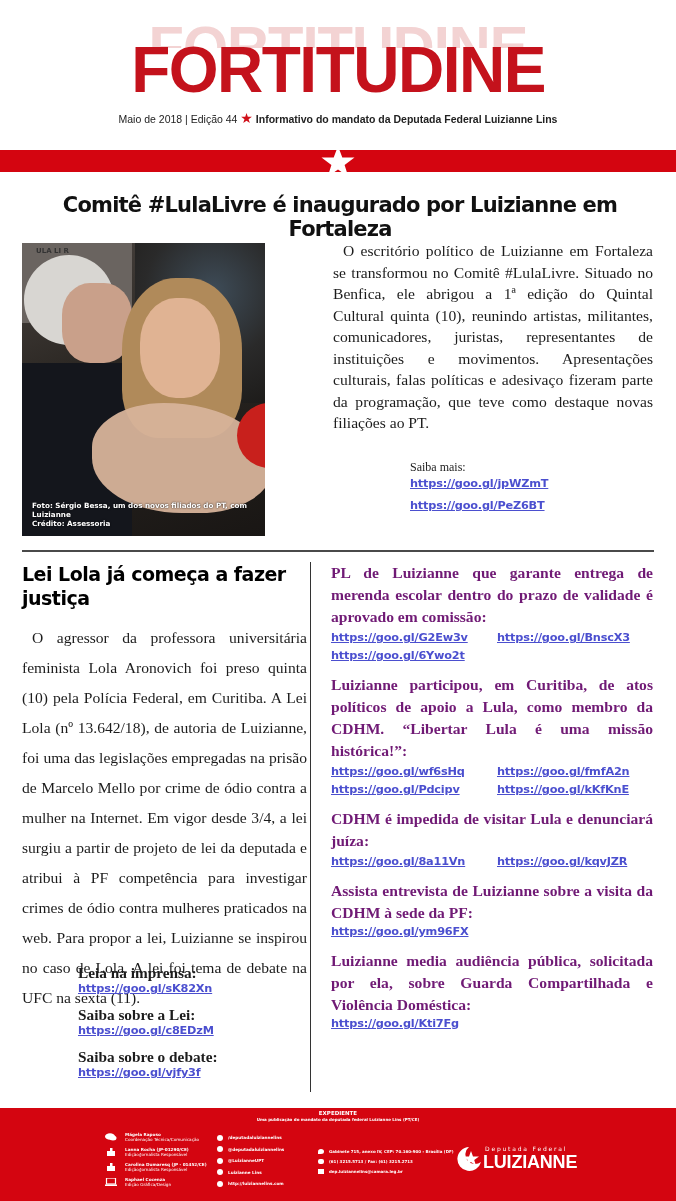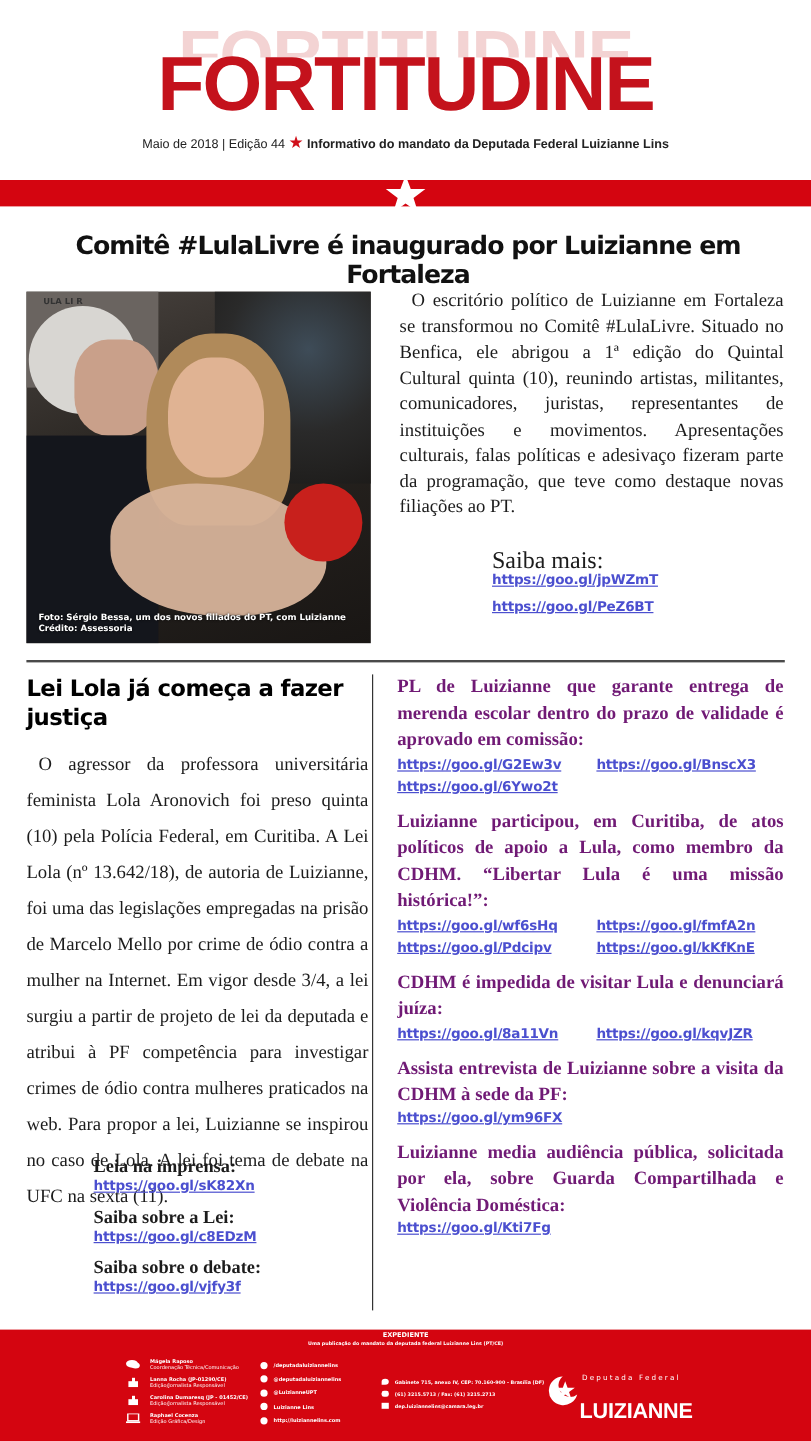--- a/index.html
+++ b/index.html
@@ -20,41 +20,41 @@
   .subline .star { color: #d0101a; font-size: 14px; }
 
   .red-band { position: absolute; left: 0; top: 150px; width: 676px; height: 22px; background: #d40510; }
   .band-star { position: absolute; left: 320px; top: 144px; width: 36px; height: 36px; }
 
   
   .headline { position: absolute; left: 20px; top: 193px; width: 640px; text-align: center;
     font-family: "DejaVu Sans", sans-serif; font-weight: 700; font-size: 21px; letter-spacing: -0.8px; color: #111; }
 
   
-  .photo { position: absolute; left: 22px; top: 243px; width: 287px; height: 293px; overflow: hidden;
+  .photo { position: absolute; left: 22px; top: 243px; width: 243px; height: 293px; overflow: hidden;
     background: linear-gradient(160deg, #4a4440 0%, #2a2622 40%, #191614 100%); padding-left: 20px; }
   .photo .wall { position: absolute; left: 0; top: 0; width: 110px; height: 80px; background: #6a6460; }
   .photo .crowd { position: absolute; right: 0; top: 0; width: 130px; height: 160px;
     background: radial-gradient(circle at 60% 30%, #3e4c58 0%, #2a2a2a 50%, #1a1816 100%); }
   .photo .man-hair { position: absolute; left: 2px; top: 12px; width: 90px; height: 90px; border-radius: 50%; background: #d8d6d2; }
   .photo .man-face { position: absolute; left: 40px; top: 40px; width: 70px; height: 80px; border-radius: 40%; background: #c9a08a; }
   .photo .man-body { position: absolute; left: 0; top: 120px; width: 110px; height: 173px; background: #14161c; }
   .photo .woman-hair { position: absolute; left: 100px; top: 35px; width: 120px; height: 160px; border-radius: 45% 45% 30% 30%; background: #b08a5a; }
   .photo .woman-face { position: absolute; left: 118px; top: 55px; width: 80px; height: 100px; border-radius: 45%; background: #e0b393; }
   .photo .hand { position: absolute; left: 70px; top: 160px; width: 180px; height: 110px; border-radius: 40% 60% 40% 50%; background: #d7b39a; opacity: .95; }
   .photo .button-badge { position: absolute; left: 215px; top: 160px; width: 65px; height: 65px; border-radius: 50%; background: #c8201c; }
   .photo .caption { position: absolute; left: 10px; bottom: 8px; font-family: "DejaVu Sans", sans-serif; font-size: 7.2px; font-weight: 700; color: #fff; line-height: 9px; text-shadow: 0 0 2px #000; }
   .photo .wall-text { position: absolute; left: 14px; top: 4px; font-family: "DejaVu Sans", sans-serif; font-size: 7px; font-weight: 700; color: #333; }
 
   
   .lead-body { position: absolute; left: 333px; top: 240px; width: 320px;
     font-family: "Liberation Serif", serif; font-size: 15.6px; line-height: 21.5px; text-align: justify; color: #1c1c1c; hyphens: auto; }
   .lead-body p { text-indent: 10px; }
   .links-block { position: absolute; font-family: "Liberation Serif", serif; }
-  .links-label { font-family: "Liberation Serif", serif; font-size: 20px; color: #1c1c1c; line-height: 18px; }
+  .links-label { font-family: "Liberation Serif", serif; font-size: 12px; color: #1c1c1c; line-height: 18px; }
   .link { display: block; font-family: "DejaVu Sans", sans-serif; font-weight: 700; font-size: 11.3px; color: #4b4fcf; text-decoration: underline; letter-spacing: -0.2px; line-height: 16px; white-space: nowrap; }
   .link-row { display: flex; gap: 14px; margin-top: 4px; }
   .link-row .link { width: 152px; }
 
   .divider-h { position: absolute; left: 22px; top: 550px; width: 632px; height: 2px; background: #4a4a4a; }
   .divider-v { position: absolute; left: 310px; top: 562px; width: 1px; height: 530px; background: #333; }
 
   
   .lola-title { position: absolute; left: 22px; top: 562px; width: 285px;
     font-family: "DejaVu Sans", sans-serif; font-weight: 700; font-size: 19px; line-height: 24px; letter-spacing: -0.5px; color: #000000; }
@@ -82,21 +82,21 @@
   .credit .txt b { display: block; }
   .socials { position: absolute; left: 217px; top: 24px; width: 95px; }
   .social { display: flex; align-items: center; height: 11.5px; font-size: 4.2px; font-weight: 700; }
   .social .dot { width: 6px; height: 6px; border-radius: 50%; background: #fff; margin-right: 5px; }
   .contacts { position: absolute; left: 318px; top: 38px; width: 140px; }
   .contact { display: flex; align-items: center; height: 10px; font-size: 4px; font-weight: 700; }
   .contact .ci { width: 6px; height: 5px; background: #fff; margin-right: 5px; }
   .brand { position: absolute; left: 456px; top: 34px; width: 130px; height: 36px; }
   .brand .logo-star { position: absolute; left: 0; top: 4px; width: 26px; height: 26px; }
   .brand .brand-sub { position: absolute; left: 29px; top: 3px; font-size: 6px; letter-spacing: 1.8px; }
-  .brand .brand-name { position: absolute; left: 27px; top: 24px; font-family: "Liberation Sans", sans-serif; font-weight: 700; font-size: 18px; letter-spacing: -0.2px; }
+  .brand .brand-name { position: absolute; left: 27px; top: 10px; font-family: "Liberation Sans", sans-serif; font-weight: 700; font-size: 18px; letter-spacing: -0.2px; }
 </style>
 </head>
 <body>
 
 <header class="masthead">
   <div class="ghost-title">FORTITUDINE</div>
   <h1 class="main-title">FORTITUDINE</h1>
   <div class="subline">
     <span>Maio de 2018 | Edição 44</span>
     <span class="star">★</span>

